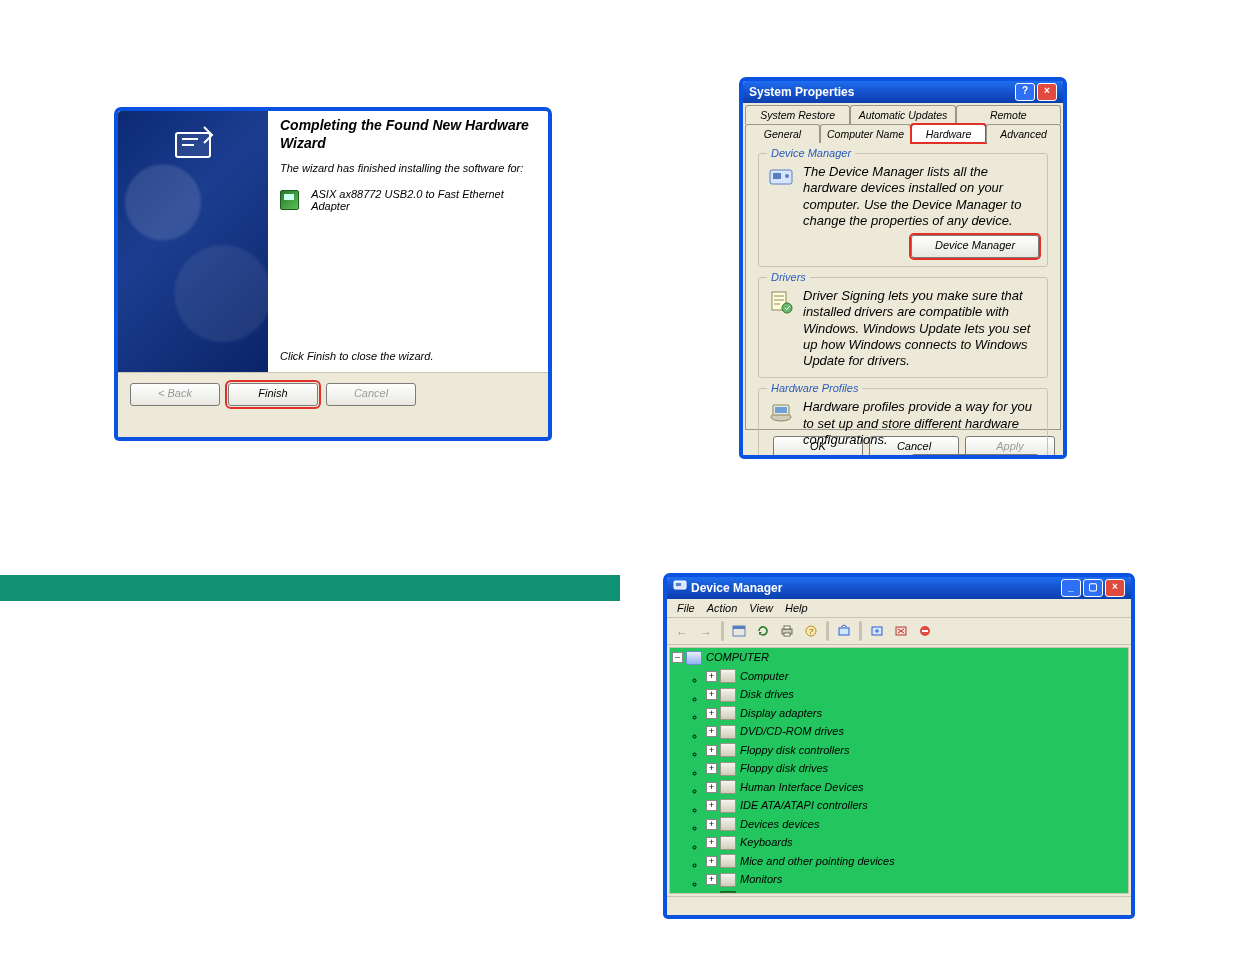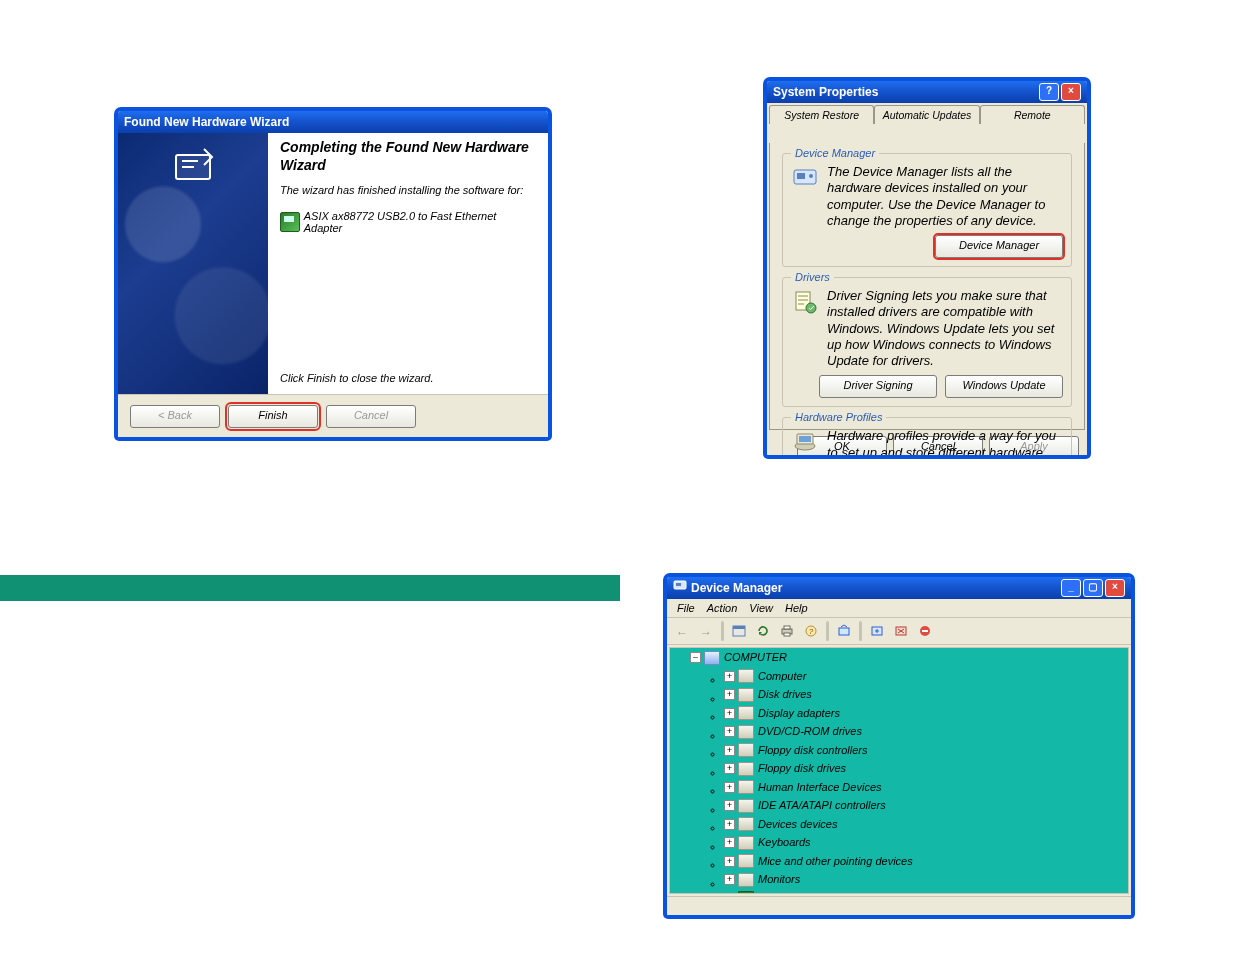--- a/index.html
+++ b/index.html
@@ -29,30 +29,30 @@
   #wiz{left:115px;top:108px;width:430px;height:326px;}
   #wiz .xp-body{display:flex;flex-direction:column;height:calc(100% - 22px);}
   #wiz .content{flex:1;display:flex;background:#fff;}
   #wiz .leftpane{width:150px;background:linear-gradient(135deg,#0c2a73 0%,#1c3d90 40%,#0a2468 100%);position:relative;overflow:hidden;}
   #wiz .leftpane::before{content:"";position:absolute;inset:0;background:
      radial-gradient(circle at 30% 35%,rgba(255,255,255,0.12) 0 18%,transparent 20%),
      radial-gradient(circle at 70% 70%,rgba(255,255,255,0.08) 0 22%,transparent 24%);}
   #wiz .rightpane{flex:1;padding:6px 14px 4px 12px;display:flex;flex-direction:column;}
   #wiz .headline{font-weight:bold;font-size:14px;line-height:1.25;margin-bottom:10px;}
   #wiz .sub{font-size:11px;margin-bottom:14px;}
-  #wiz .device-row{display:flex;align-items:center;gap:4px;font-size:11px;}
+  #wiz .device-row{display:flex;align-items:center;gap:12px;font-size:11px;}
   #wiz .device-row .dicon{width:18px;height:18px;background:linear-gradient(135deg,#2a7a2a,#58c058);border:1px solid #1c5c1c;border-radius:2px;position:relative;}
   #wiz .device-row .dicon::after{content:"";position:absolute;left:3px;top:3px;width:10px;height:6px;background:#cfe;}
   #wiz .footnote{font-size:11px;margin-top:auto;padding-bottom:6px;}
   #wiz .btnbar{height:42px;border-top:1px solid #c8c4b4;display:flex;align-items:center;justify-content:flex-start;gap:8px;padding:0 12px;background:#ece9d8;}
   #wiz .wiz-icon{position:absolute;top:8px;left:50%;transform:translateX(-50%);width:50px;height:50px;}
   #wiz .wiz-icon svg{width:50px;height:50px;}
 
   
-  #sysprop{left:764px;top:78px;width:320px;height:374px;}
+  #sysprop{left:740px;top:78px;width:320px;height:374px;}
   #sysprop .xp-body{height:calc(100% - 22px);padding:2px 2px 0 2px;}
   #sysprop .tabs{display:flex;flex-wrap:wrap;height:38px;}
   #sysprop .tabrow{display:flex;width:100%;}
   #sysprop .tab{border:1px solid #9a978a;border-bottom:none;background:#ece9d8;font-size:10.5px;height:18px;line-height:18px;padding:0 6px;border-radius:3px 3px 0 0;flex:1;text-align:center;white-space:nowrap;}
   #sysprop .tab.sel{background:#fff;font-weight:normal;}
   #sysprop .tab.hl{outline:2px solid #e03028;outline-offset:-1px;}
   #sysprop .tabarea{background:#ece9d8;border:1px solid #9a978a;border-top:none;padding:10px 12px 4px 12px;height:272px;}
   #sysprop .okarea{display:flex;justify-content:flex-end;gap:6px;padding:6px 6px;}
   .btn-stack-right{display:flex;justify-content:flex-end;gap:8px;margin-top:6px;}
 
@@ -60,41 +60,38 @@
   #greenbar{position:absolute;left:0;top:575px;width:612px;height:26px;background:#109173;color:#fff;font-weight:bold;font-size:12px;display:flex;align-items:center;padding-left:8px;}
 
   
   #devmgr{left:664px;top:574px;width:464px;height:338px;}
   #devmgr .xp-body{height:calc(100% - 22px);display:flex;flex-direction:column;}
   #devmgr .menubar{height:18px;background:#ece9d8;border-bottom:1px solid #c8c4b4;display:flex;gap:0;padding:0 4px;font-size:11px;align-items:center;}
   #devmgr .menubar span{padding:0 6px;}
   #devmgr .toolbar{height:26px;background:#ece9d8;border-bottom:1px solid #c8c4b4;display:flex;align-items:center;gap:2px;padding:0 4px;}
   #devmgr .tool{width:20px;height:20px;border:1px solid transparent;border-radius:2px;display:flex;align-items:center;justify-content:center;font-size:12px;}
   #devmgr .tool.sep{width:1px;height:18px;background:#c8c4b4;margin:0 2px;}
-  #devmgr .tree{flex:1;background:#14b8a6;border:1px solid #c8c4b4;margin:2px;overflow:auto;font-size:11px;padding:2px 0 2px 20px;}
+  #devmgr .tree{flex:1;background:#22c55e;border:1px solid #c8c4b4;margin:2px;overflow:auto;font-size:11px;padding:2px 0 2px 2px;}
   #devmgr .status{height:18px;background:#ece9d8;border-top:1px solid #c8c4b4;}
   ul.t{list-style:none;margin:0;padding:0;}
   ul.t li{position:relative;padding-left:14px;line-height:15px;white-space:nowrap;}
   ul.t li::before{content:"";position:absolute;left:0;top:2px;width:9px;height:9px;border:1px solid #888;background:#fff;font-size:9px;line-height:9px;text-align:center;}
   ul.t li.exp::before{content:"–";}
   ul.t li.col::before{content:"+";}
   ul.t ul{margin-left:0;padding-left:20px;}
   .node{display:inline-flex;align-items:center;gap:4px;}
   .node .ic{width:14px;height:12px;flex:0 0 14px;}
   .node .ic.computer{background:linear-gradient(#e8eefb,#8fb2f0);border:1px solid #6b8cc8;border-radius:1px;}
   .node .ic.generic{background:linear-gradient(#f5f5f0,#d0cdb8);border:1px solid #9a978a;border-radius:1px;}
   .node .ic.net{background:linear-gradient(#2a7a2a,#58c058);border:1px solid #1c5c1c;border-radius:1px;}
 </style>
 </head>
 <body>
 
 <div id="wiz" class="xp-window">
-  <div class="xp-title">
-    <span class="cap">Found New Hardware Wizard</span>
-  </div>
   <div class="xp-body">
     <div class="content">
       <div class="leftpane">
         <div class="wiz-icon">
           <svg viewBox="0 0 50 50">
               <g fill="none" stroke="#fff" stroke-width="2">
             <rect x="8" y="14" width="34" height="24" rx="2" fill="rgba(255,255,255,0.08)"></rect>
             <path d="M14 20 L30 20 M14 26 L26 26"></path>
             <path d="M36 8 L44 16 L36 24"></path>
           </g>
@@ -126,20 +123,26 @@
       <span class="tbtn help">?</span>
       <span class="tbtn close">×</span>
     </span>
   </div>
   <div class="xp-body">
     <div class="tabs">
       <div class="tabrow">
         <span class="tab">System Restore</span>
         <span class="tab">Automatic Updates</span>
         <span class="tab">Remote</span>
+      </div>
+      <div class="tabrow">
+        <span class="tab">General</span>
+        <span class="tab">Computer Name</span>
+        <span class="tab sel hl">Hardware</span>
+        <span class="tab">Advanced</span>
       </div>
     </div>
     <div class="tabarea">
 
       <div class="groupbox">
         <span class="legend">Device Manager</span>
         <div class="sec-row">
           <span class="section-icon">
             <svg viewBox="0 0 28 28">
                 <rect x="3" y="6" width="22" height="14" rx="2" fill="#d7e6ff" stroke="#5a7fbf"></rect>
@@ -160,24 +163,20 @@
           <span class="section-icon">
             <svg viewBox="0 0 28 28">
                 <rect x="5" y="4" width="14" height="18" fill="#fefedc" stroke="#8a8a60"></rect>
                 <path d="M7 8h10M7 12h10M7 16h6" stroke="#8a8a60"></path>
                 <circle cx="20" cy="20" r="5" fill="#6fb86f" stroke="#2a7a2a"></circle>
                 <path d="M18 20l1.5 1.5L23 18" stroke="#fff" fill="none"></path>
               </svg>
           </span>
           <span class="sec-txt">Driver Signing lets you make sure that installed drivers are compatible with Windows. Windows Update lets you set up how Windows connects to Windows Update for drivers.</span>
         </div>
-        <div class="btn-stack-right">
-          <span class="xp-btn" style="min-width:100px">Driver Signing</span>
-          <span class="xp-btn" style="min-width:100px">Windows Update</span>
-        </div>
       </div>
 
       <div class="groupbox" style="margin-bottom:0">
         <span class="legend">Hardware Profiles</span>
         <div class="sec-row">
           <span class="section-icon">
             <svg viewBox="0 0 28 28">
                 <ellipse cx="14" cy="18" rx="10" ry="4" fill="#d0cdb8" stroke="#8a8a60"></ellipse>
                 <rect x="6" y="6" width="16" height="10" rx="1" fill="#e8e8e0" stroke="#8a8a60"></rect>
                 <rect x="8" y="8" width="12" height="6" fill="#6fa0d8"></rect>

